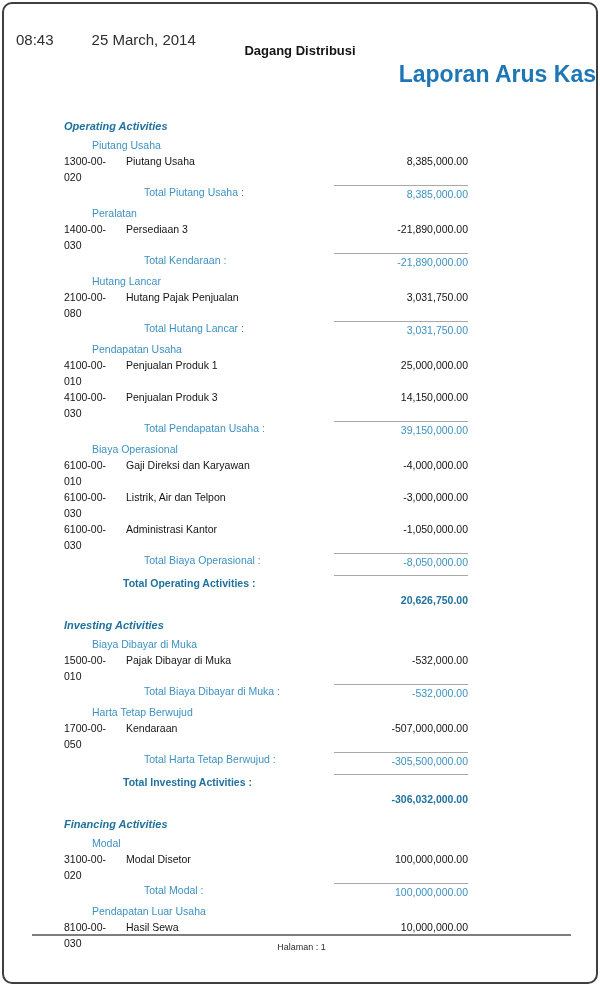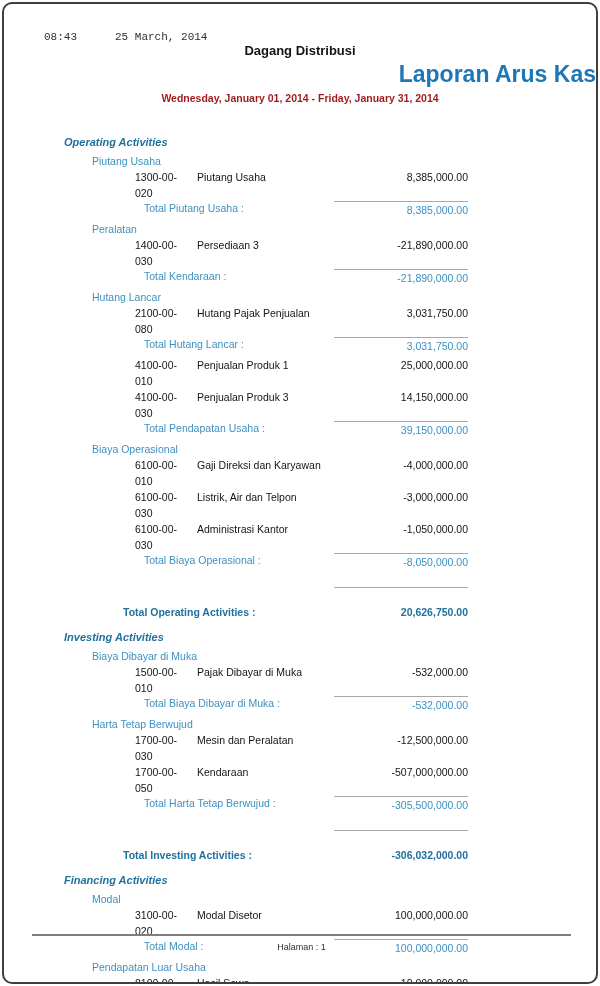--- a/index.html
+++ b/index.html
@@ -13,24 +13,23 @@
   .page {
     position: absolute;
     top: 2px; left: 2px; right: 2px; bottom: 2px;
     border: 2px solid #3f3f3f;
     border-radius: 10px;
     background: #fff;
     overflow: hidden;
   }
   .meta {
     position: absolute;
-    top: 27px; left: 40px;
-    font-size: 11px;
+    top: 27px; left: 12px;
+    font-size: 15px;
     color: #2e2e2e;
-    font-family: Liberation Mono, monospace;
   }
   .meta .meta-date { margin-left: 38px; }
   .company {
     padding-top: 39px;
     text-align: center;
     font-size: 13px;
     font-weight: bold;
     color: #141414;
   }
   .title {
@@ -62,40 +61,38 @@
     font-style: italic;
   }
   .group { margin-top: 3px; }
   .group-name {
     color: #3d91c0;
     line-height: 16px;
     margin-left: 28px;
   }
   .acct-row {
     display: flex;
-    margin-left: 71px;
     line-height: 16px;
   }
   .acct-code { width: 53px; }
   .acct-label { flex: 1; padding-left: 9px; }
   .amount { width: 134px; text-align: right; }
   .group-total {
     display: flex;
     margin-left: 71px;
     line-height: 15px;
     color: #3d91c0;
   }
   .group-total .amount { border-top: 1px solid #a8a8a8; padding-top: 1px; }
   .section-total {
     display: flex;
-    margin: 17px 0 3px 50px;
+    margin: 5px 0 3px 50px;
     line-height: 16px;
     font-weight: bold;
     color: #20719e;
-    align-items: flex-end;
   }
   .section-total .amount { border-top: 1px solid #a8a8a8; padding-top: 16px; }
   .footer {
     position: absolute;
     left: 28px; right: 25px; bottom: 30px;
   }
   .footer-line { border-top: 2px solid #7e7e7e; }
   .footer-text {
     margin-top: 6px;
     font-size: 9px;
@@ -107,21 +104,20 @@
 <body>
 
 <div class="page">
 
   <div class="meta">
     <span class="meta-time">08:43</span><span class="meta-date">25 March, 2014</span>
   </div>
 
   <div class="company">Dagang Distribusi</div>
   <div class="title">Laporan Arus Kas</div>
-  <div class="period">Wednesday, January 01, 2014 - Friday, January 31, 2014</div>
 
   <div class="report" id="report-body">
       <div class="section">
         <div class="section-title">Operating Activities</div>
         <div class="group">
           <div class="group-name">Piutang Usaha</div>
           <div class="acct-row">
             <span class="acct-code">1300-00-020</span>
             <span class="acct-label">Piutang Usaha</span>
             <span class="amount">8,385,000.00</span>
@@ -149,20 +145,21 @@
             <span class="acct-code">2100-00-080</span>
             <span class="acct-label">Hutang Pajak Penjualan</span>
             <span class="amount">3,031,750.00</span>
           </div>
           <div class="group-total">
             <span class="acct-label">Total Hutang Lancar :</span>
             <span class="amount">3,031,750.00</span>
           </div>
         </div>
         <div class="group">
+          <div class="group-name">Pendapatan Usaha</div>
           <div class="acct-row">
             <span class="acct-code">4100-00-010</span>
             <span class="acct-label">Penjualan Produk 1</span>
             <span class="amount">25,000,000.00</span>
           </div>
           <div class="acct-row">
             <span class="acct-code">4100-00-030</span>
             <span class="acct-label">Penjualan Produk 3</span>
             <span class="amount">14,150,000.00</span>
           </div>
@@ -207,25 +204,20 @@
             <span class="acct-label">Pajak Dibayar di Muka</span>
             <span class="amount">-532,000.00</span>
           </div>
           <div class="group-total">
             <span class="acct-label">Total Biaya Dibayar di Muka :</span>
             <span class="amount">-532,000.00</span>
           </div>
         </div>
         <div class="group">
           <div class="group-name">Harta Tetap Berwujud</div>
-          <div class="acct-row">
-            <span class="acct-code">1700-00-030</span>
-            <span class="acct-label">Mesin dan Peralatan</span>
-            <span class="amount">-12,500,000.00</span>
-          </div>
           <div class="acct-row">
             <span class="acct-code">1700-00-050</span>
             <span class="acct-label">Kendaraan</span>
             <span class="amount">-507,000,000.00</span>
           </div>
           <div class="group-total">
             <span class="acct-label">Total Harta Tetap Berwujud :</span>
             <span class="amount">-305,500,000.00</span>
           </div>
         </div>

